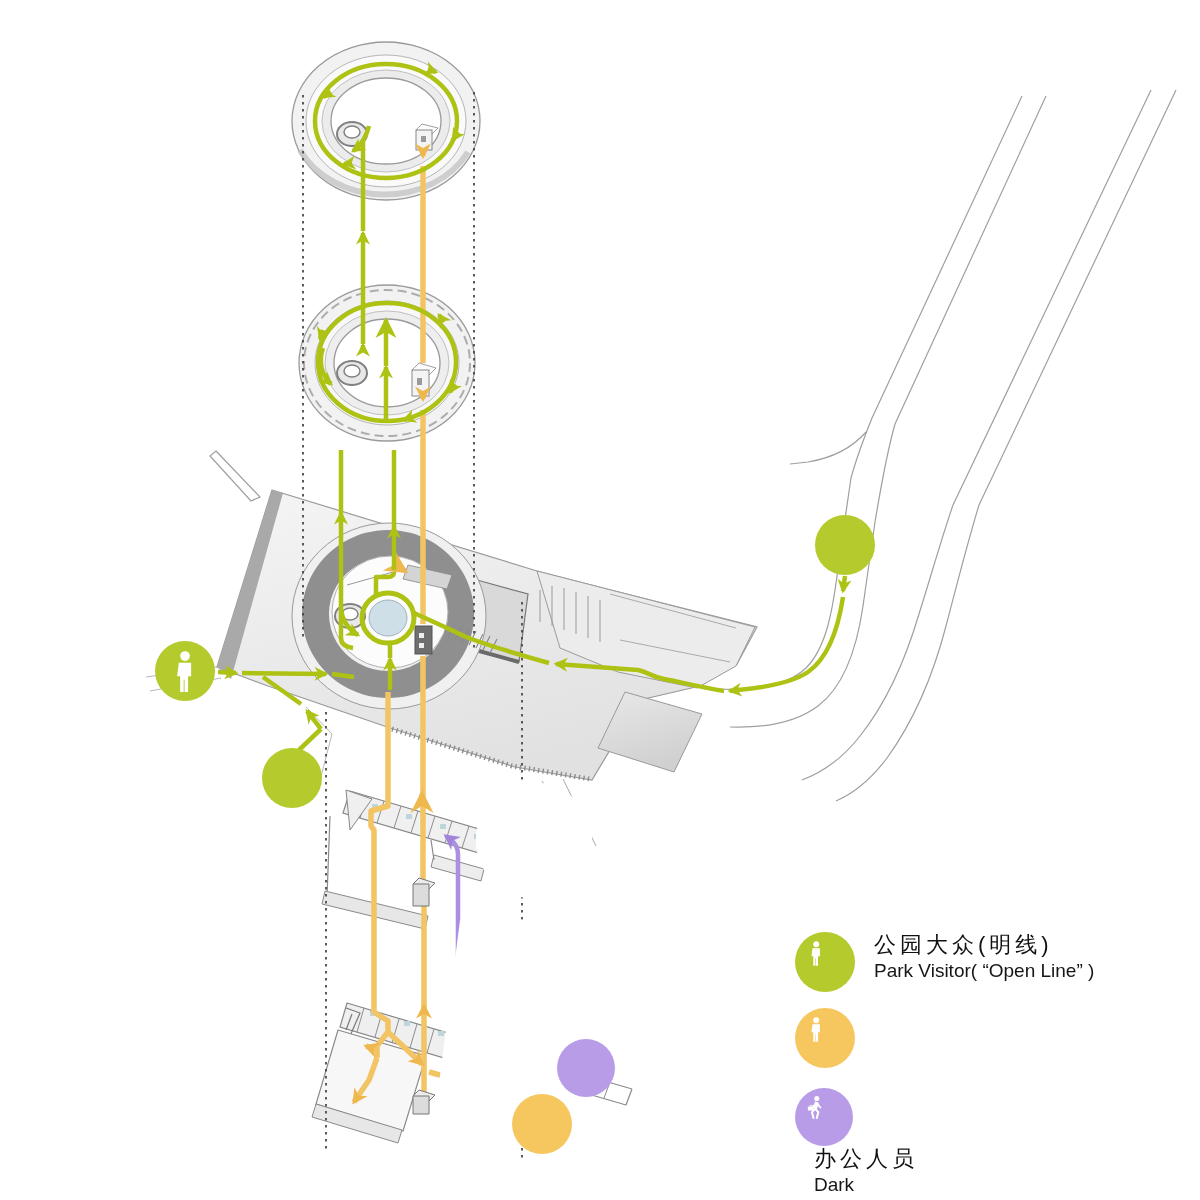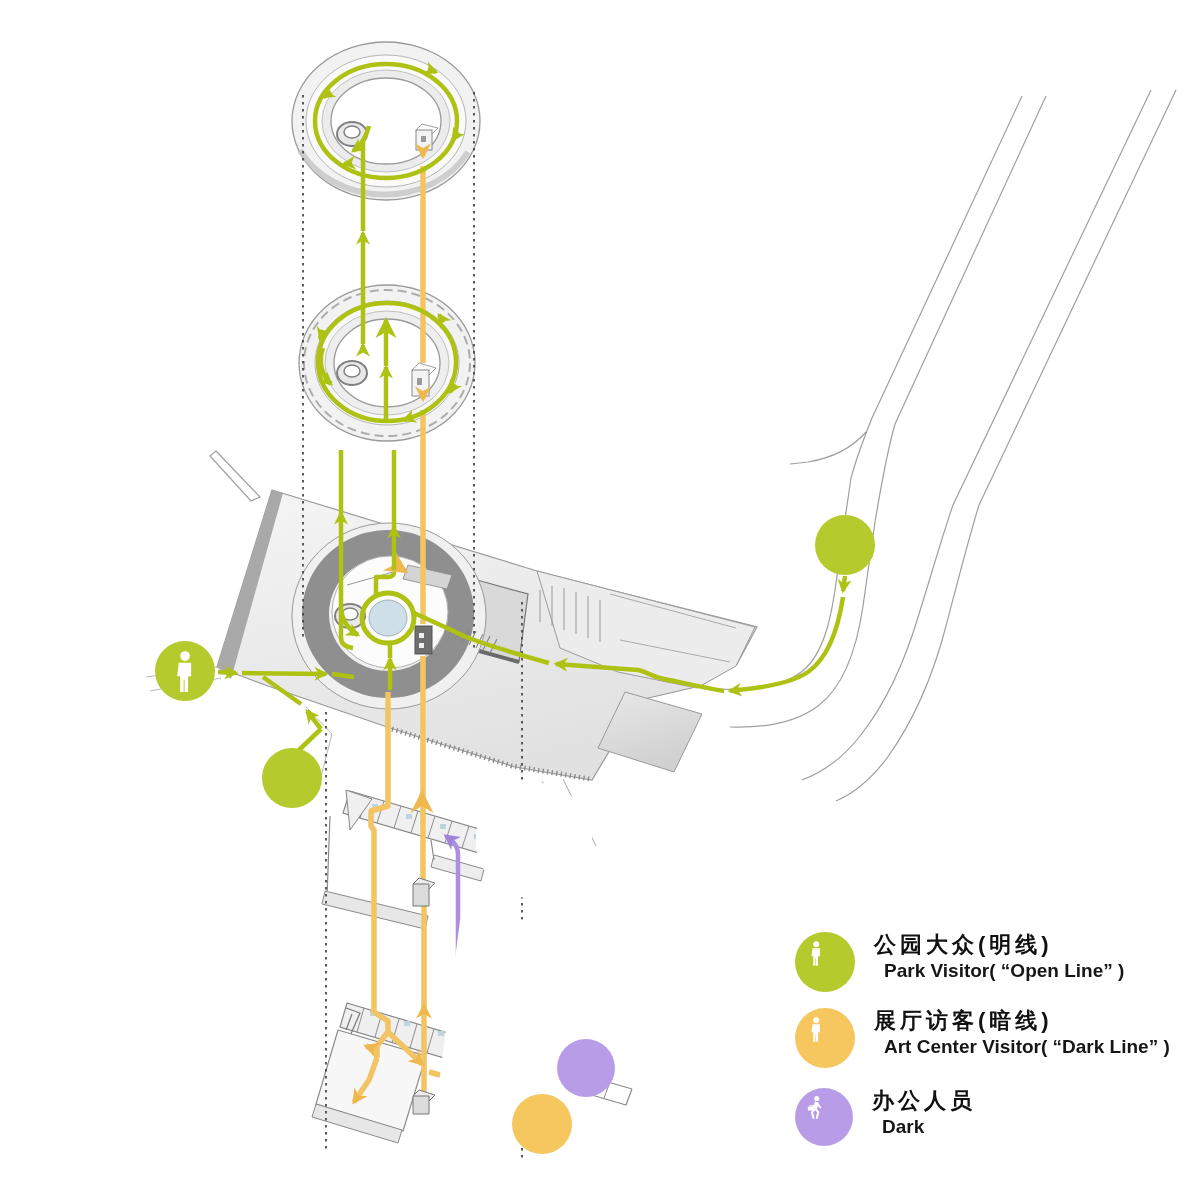--- a/index.html
+++ b/index.html
@@ -2,22 +2,22 @@
 <html><head>
 <meta charset="utf-8">
 <style>
   html,body{margin:0;padding:0;background:#fff;}
   #canvas{position:relative;width:1200px;height:1200px;background:#ffffff;overflow:hidden;
           font-family:"Liberation Sans", sans-serif;}
   #diagram{position:absolute;left:0;top:0;}
   .legend{position:absolute;left:795px;top:930px;width:390px;}
   .legend-row{position:absolute;left:0;display:flex;align-items:flex-start;}
   .legend-row .txt{margin-left:19px;color:#111;}
-  .zh{font-size:22px;font-weight:bold;letter-spacing:4px;line-height:26px;white-space:nowrap;}
-  .en{font-size:19px;font-weight:bold;letter-spacing:0;line-height:25px;white-space:nowrap;color:#161616;margin-left:10px;}
+  .zh{font-size:22px;font-weight:normal;letter-spacing:4px;line-height:26px;white-space:nowrap;}
+  .en{font-size:19px;font-weight:normal;letter-spacing:0;line-height:25px;white-space:nowrap;color:#161616;}
   .licon{flex:0 0 auto;}
 </style>
 </head>
 <body>
 
 <div id="canvas">
 <svg id="diagram" width="1200" height="1200" viewBox="0 0 1200 1200">
   <defs>
     <symbol id="sym-person" viewBox="0 0 100 100">
       <circle cx="50" cy="16" r="11" fill="#fff"></circle>
@@ -292,26 +292,22 @@
     <div class="txt">
       <div class="zh">公园大众(明线)</div>
       <div class="en">Park Visitor( “Open Line” )</div>
     </div>
   </div>
   <div class="legend-row" style="top:78px;">
     <svg class="licon" width="60" height="60" viewBox="0 0 60 60">
       <circle cx="30" cy="30" r="30" fill="#f6c75f"></circle>
       <use href="#sym-person" transform="translate(8,8) scale(0.44)"></use>
     </svg>
-    <div class="txt">
-      <div class="zh">展厅访客(暗线)</div>
-      <div class="en">Art Center Visitor( “Dark Line” )</div>
-    </div>
   </div>
-  <div class="legend-row" style="top:158px;">
+  <div class="legend-row" style="top:158px;flex-direction:column;">
     <svg class="licon" width="58" height="58" viewBox="0 0 58 58">
       <circle cx="29" cy="29" r="29" fill="#b89ce8"></circle>
       <use href="#sym-walker" transform="translate(7,7) scale(0.44)"></use>
     </svg>
     <div class="txt">
       <div class="zh">办公人员</div>
       <div class="en">Dark</div>
     </div>
   </div>
 </div>

